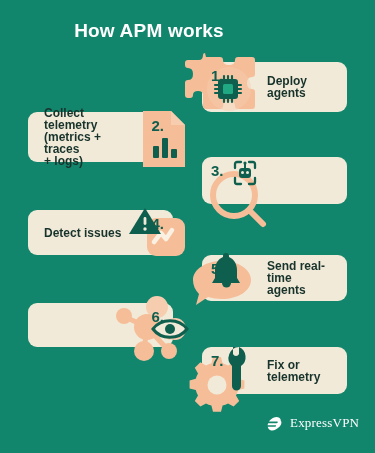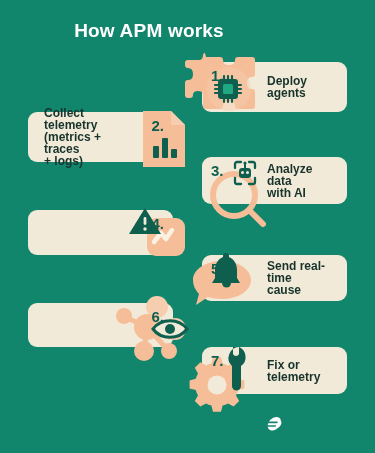--- a/index.html
+++ b/index.html
@@ -154,50 +154,49 @@
           <path d="M3 19 v4 a2 2 0 0 0 2 2 h4"></path>
           <path d="M23 19 v4 a2 2 0 0 1-2 2 h-4"></path>
           <rect x="7" y="9" width="12" height="10" rx="3" fill="#0F5F4E" stroke="none"></rect>
           <line x1="13" y1="5" x2="13" y2="9" stroke-width="2"></line>
           <circle cx="13" cy="4" r="1.6" fill="#0F5F4E" stroke="none"></circle>
           <circle cx="10.5" cy="13.5" r="1.5" fill="#F2EAD8" stroke="none"></circle>
           <circle cx="15.5" cy="13.5" r="1.5" fill="#F2EAD8" stroke="none"></circle>
         </g>
       </svg>
     </div>
-    <div class="label">Analyze data
-with AI</div>
   </div>
 
   <div class="card left" id="card4">
     <div class="num">4.</div>
     <div class="art" id="art4">
       <svg width="62" height="60" viewBox="0 0 62 60">
         <rect x="18" y="14" width="38" height="38" rx="9" fill="#F5BE99"></rect>
         <path d="M25 38 l7-9 5 6 6-9" fill="none" stroke="#FBF1E3" stroke-width="4.5" stroke-linecap="round" stroke-linejoin="round"></path>
         <path d="M16 4 l16 26 h-32 z" fill="#0F5F4E"></path>
         <rect x="14.6" y="13" width="2.8" height="8" rx="1.4" fill="#F2EAD8"></rect>
         <circle cx="16" cy="25" r="1.7" fill="#F2EAD8"></circle>
       </svg>
     </div>
+    <div class="label">Detect issues</div>
   </div>
 
   <div class="card right" id="card5">
     <div class="num">5.</div>
     <div class="art" id="art5">
       <svg width="70" height="66" viewBox="0 0 70 66">
         <path d="M34 14 c16 0 29 8 29 19 s-13 19-29 19 c-5 0-10-1-14-2 l-12 8 3-11 c-4-4-6-9-6-14 c0-11 13-19 29-19 z" fill="#F5BE99"></path>
         <g transform="translate(26,4)">
           <path d="M12 2 a3 3 0 0 1 3 3 v1 c5 2 8 7 8 13 v8 l3 5 h-28 l3-5 v-8 c0-6 3-11 8-13 v-1 a3 3 0 0 1 3-3 z" fill="#0F5F4E"></path>
           <path d="M8 32 a4.5 4.5 0 0 0 9 0 z" fill="#0F5F4E"></path>
         </g>
       </svg>
     </div>
     <div class="label">Send real-time
-cause</div>
+agents</div>
   </div>
 
   <div class="card left" id="card6">
     <div class="num">6.</div>
     <div class="art" id="art6">
       <svg width="84" height="70" viewBox="0 0 84 70">
         <g stroke="#F5BE99" stroke-width="5" stroke-linecap="round">
           <line x1="36" y1="34" x2="14" y2="24"></line>
           <line x1="36" y1="34" x2="46" y2="14"></line>
           <line x1="36" y1="34" x2="33" y2="57"></line>
@@ -242,15 +241,16 @@
   </div>
 
   <div class="logo">
     <span class="logo-mark">
       <svg width="17" height="17" viewBox="0 0 17 17">
         <path d="M14.6 5.2 c-1.3-2.1-4.1-2.8-6.6-1.6 C5.9 4.6 4.1 6 3 7.6 h8.1 c.5 0 .8.4.6.9
                  -.2.4-.6.7-1.1.7 H2.2 c-.3.7-.5 1.3-.6 2 h7.9 c.5 0 .8.4.6.9 -.2.4-.6.7-1.1.7 H1.7
                  c.2 1 .6 1.8 1.2 2.4 1.6 1.7 4.5 1.7 6.8.4 2.2-1.2 3.9-2.7 4.9-4.3 1-1.6 1.2-3.5 0-5.1 z" fill="#FFFFFF"></path>
       </svg>
     </span>
+    <span class="logo-text">ExpressVPN</span>
   </div>
 
 </div>
 
 </body></html>

